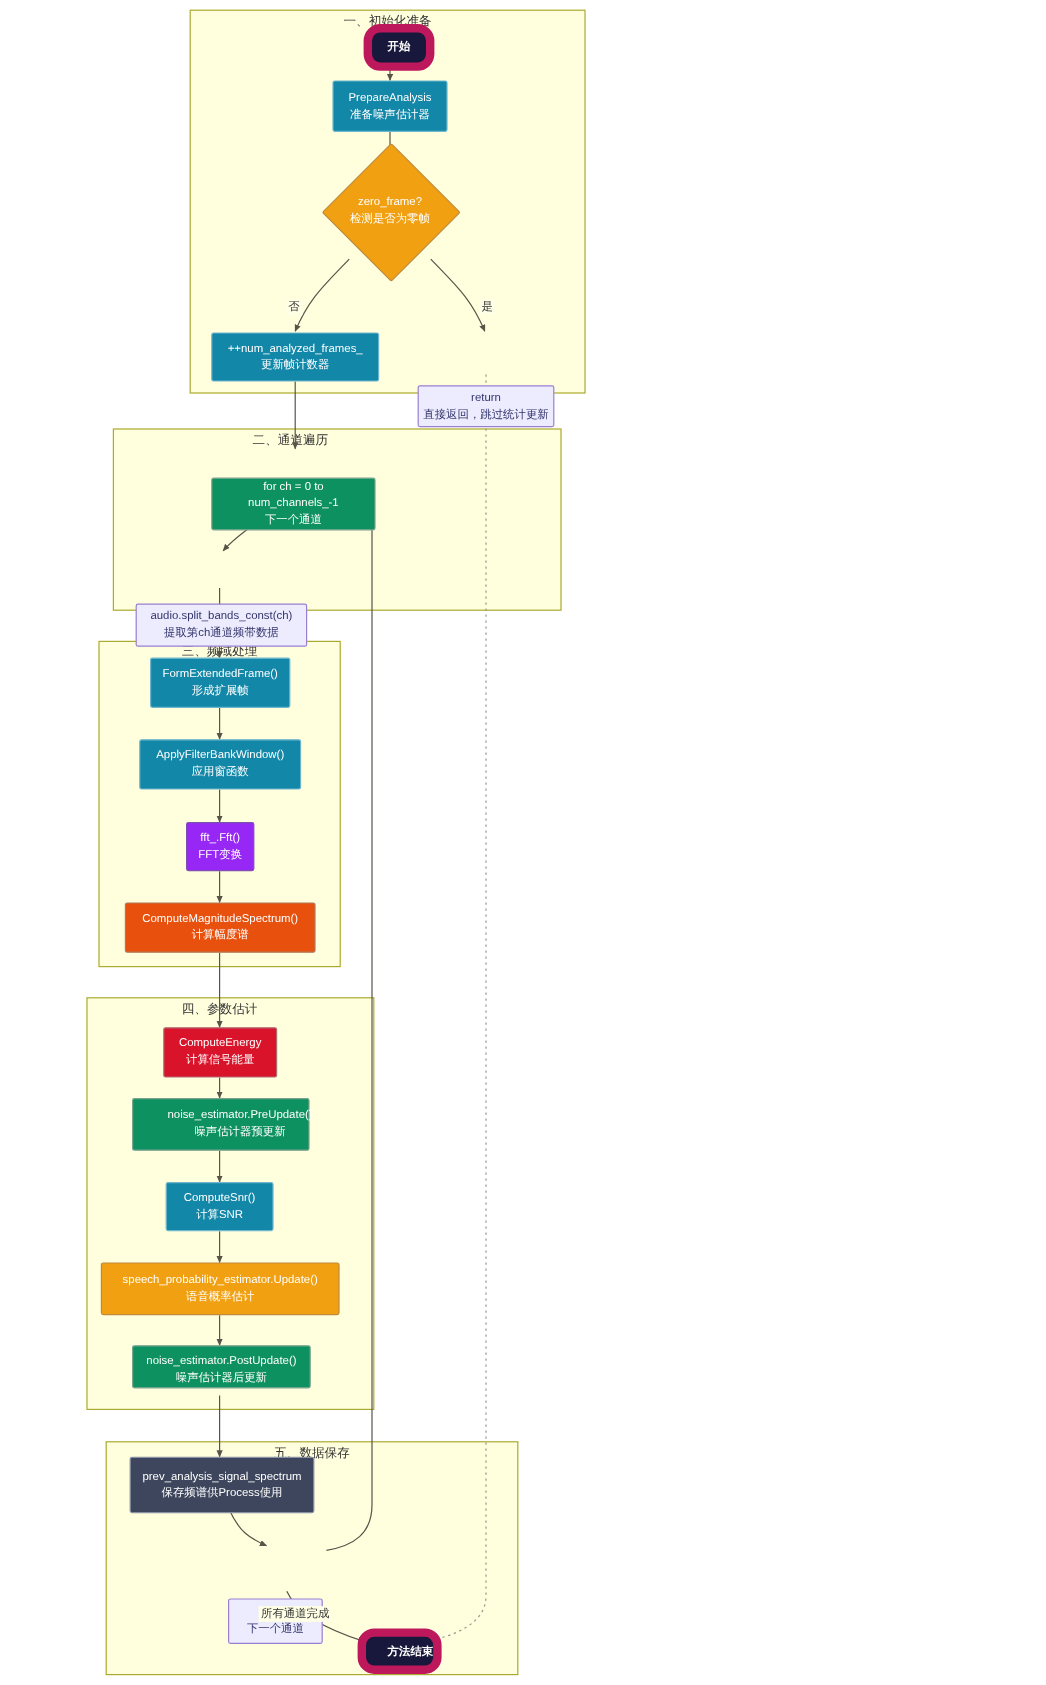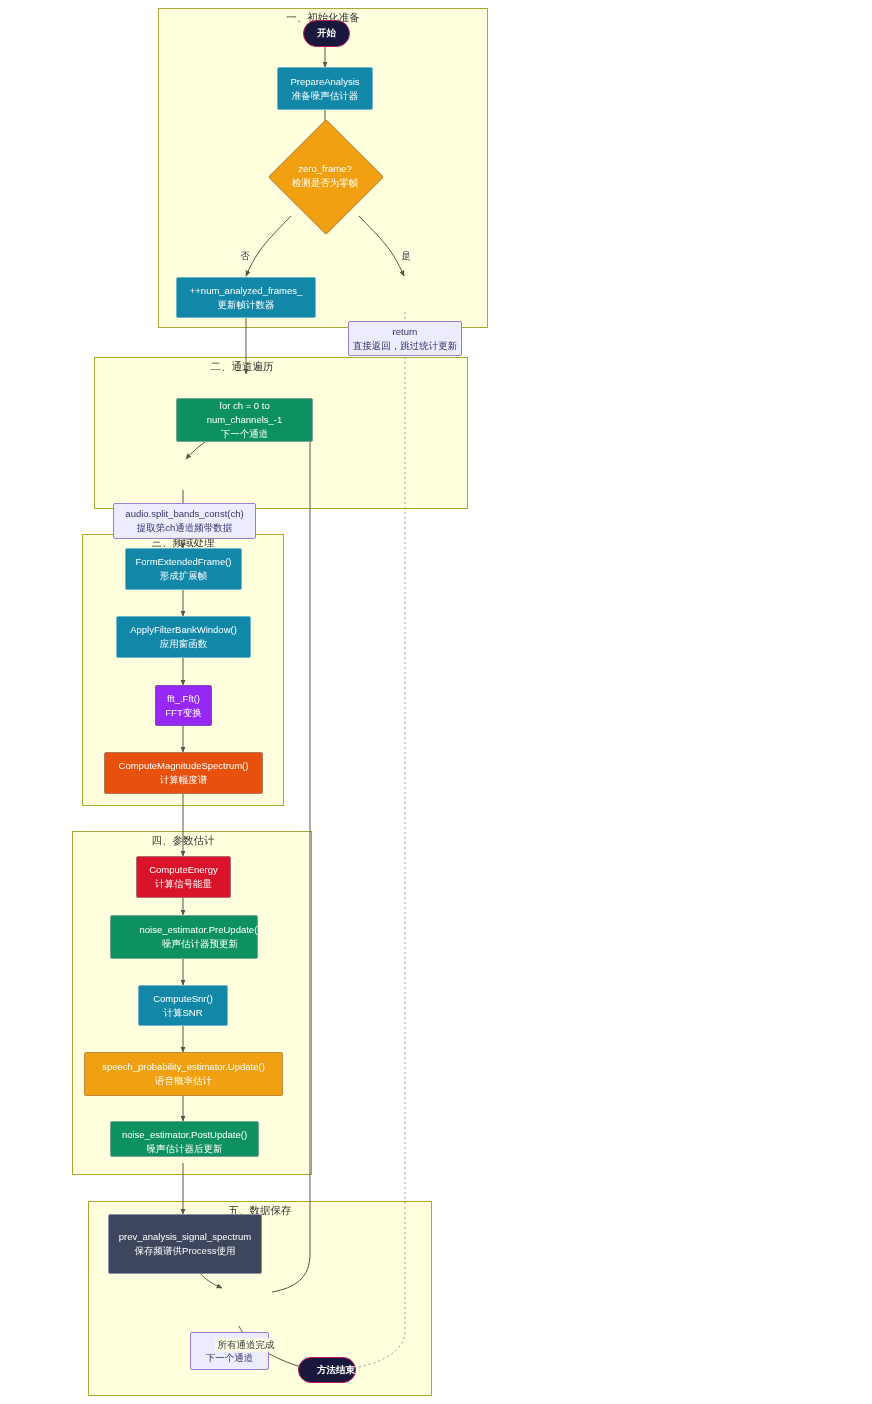--- a/index.html
+++ b/index.html
@@ -23,21 +23,21 @@
   .n-teal   {background:#1287a8;border:1px solid #6fb6cd;color:#ffffff;}
   .n-green  {background:#0e9160;border:1px solid #7aa38f;color:#ffffff;}
   .n-lav    {background:#ececfe;border:1px solid #9a7fd1;color:#33336b;margin-top:44px;}
   .n-orange {background:#f0a010;border:1px solid #bf8a3d;color:#ffffff;}
   .n-purple {background:#9627f5;border:1px solid #7d4fb0;color:#ffffff;}
   .n-deep   {background:#e8500e;border:1px solid #b07a5a;color:#ffffff;}
   .n-red    {background:#d91329;border:1px solid #b06a72;color:#ffffff;}
   .n-dark   {background:#3d465c;border:1px solid #8890a4;color:#ffffff;}
 
   
-  .pill{position:absolute;background:#17183b;border:1px solid #be185d;color:#ffffff;
+  .pill{position:absolute;background:#17183b;border:7px solid #be185d;color:#ffffff;
         border-radius:14px;display:flex;align-items:center;justify-content:center;
         font-size:9.5px;font-weight:bold;}
 
   
   .diamond-wrap{position:absolute;}
   .diamond-wrap .shape{position:absolute;left:0;top:0;width:100%;height:100%;
         background:#f0a010;border:1px solid #bf8a3d;
         transform:rotate(45deg);border-radius:2px;}
   .diamond-wrap .dtext{position:absolute;left:0;top:0;width:100%;height:100%;
         display:flex;flex-direction:column;align-items:center;justify-content:center;
@@ -203,21 +203,21 @@
   <div class="node n-orange" style="left:84px;top:1052px;width:199px;height:44px;">
     <span class="l1">speech_probability_estimator.Update()</span>
     <span class="l2">语音概率估计</span>
   </div>
 
   <div class="node n-green" style="left:110px;top:1121px;width:149px;height:36px;justify-content:flex-end;">
     <span class="l1">noise_estimator.PostUpdate()</span>
     <span class="l2">噪声估计器后更新</span>
   </div>
 
-  <div class="node n-dark" style="left:108px;top:1214px;width:154px;height:60px;">
+  <div class="node n-dark" style="left:108px;top:1214px;width:154px;height:47px;">
     <span class="l1">prev_analysis_signal_spectrum</span>
     <span class="l2">保存频谱供Process使用</span>
   </div>
 
   <div class="node n-lav" style="left:190px;top:1288px;width:79px;height:38px;">
     <span class="l1">ch++</span>
     <span class="l2">下一个通道</span>
   </div>
 
   <div class="elabel" style="left:246px;top:1345px;">所有通道完成</div>

